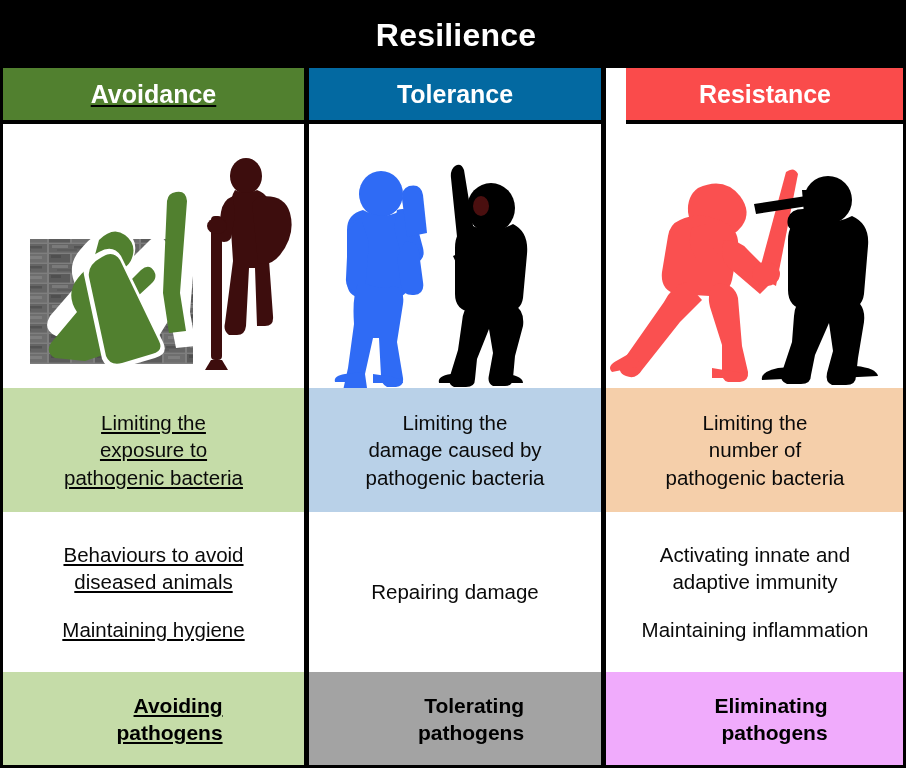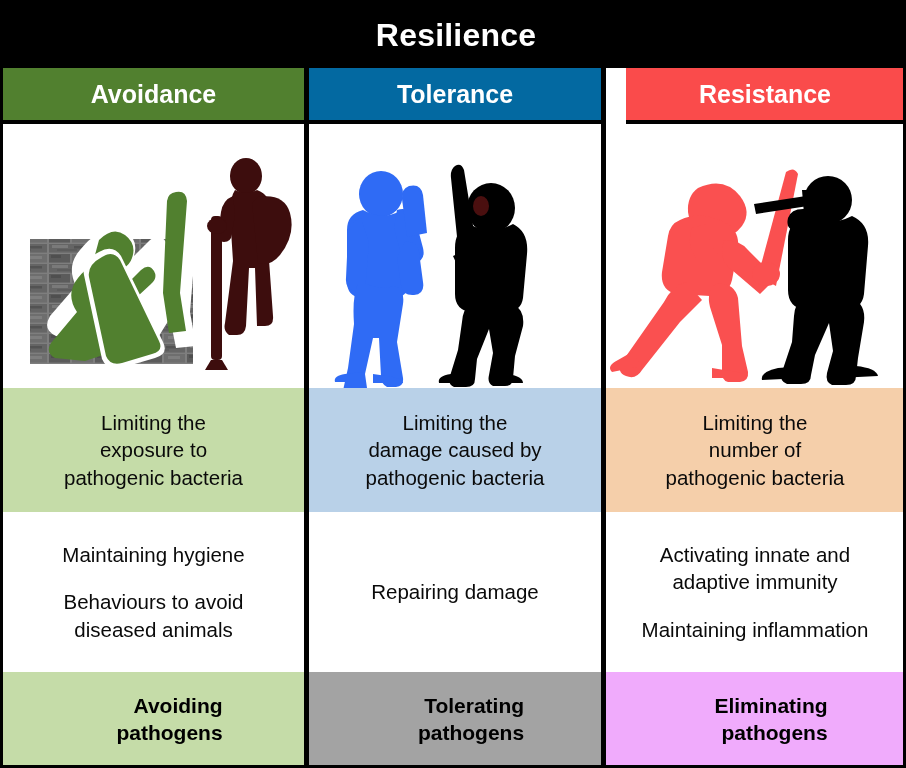--- a/index.html
+++ b/index.html
@@ -45,21 +45,21 @@
     width: 906px;
     height: 700px;
     display: flex;
   }
   .column {
     position: relative;
     display: flex;
     flex-direction: column;
     box-sizing: border-box;
   }
-  .col-avoidance { width: 301px; }
+  .col-avoidance { width: 301px; text-decoration: underline; }
   .col-tolerance { width: 302px; border-left: 5px solid #000000; border-right: 5px solid #000000; }
   .col-resistance { width: 298px; }
 
   
   .col-header {
     height: 56px;
     display: flex;
     align-items: center;
     justify-content: center;
     color: #ffffff;
@@ -206,25 +206,25 @@
       <div class="col-define def-avoidance">
         <div>
           <span>Limiting the</span><br>
           <span>exposure to</span><br>
           <span>pathogenic bacteria</span>
         </div>
       </div>
 
       <div class="col-examples">
         <div class="example-line">
-          <span>Maintaining hygiene</span>
-        </div>
-        <div class="example-line">
           <span>Behaviours to avoid</span><br>
           <span>diseased animals</span>
+        </div>
+        <div class="example-line">
+          <span>Maintaining hygiene</span>
         </div>
       </div>
 
       <div class="col-outcome out-avoidance">
         <div>
           <span>Avoiding</span><br>
           <span>pathogens</span>
         </div>
       </div>
     </div>

